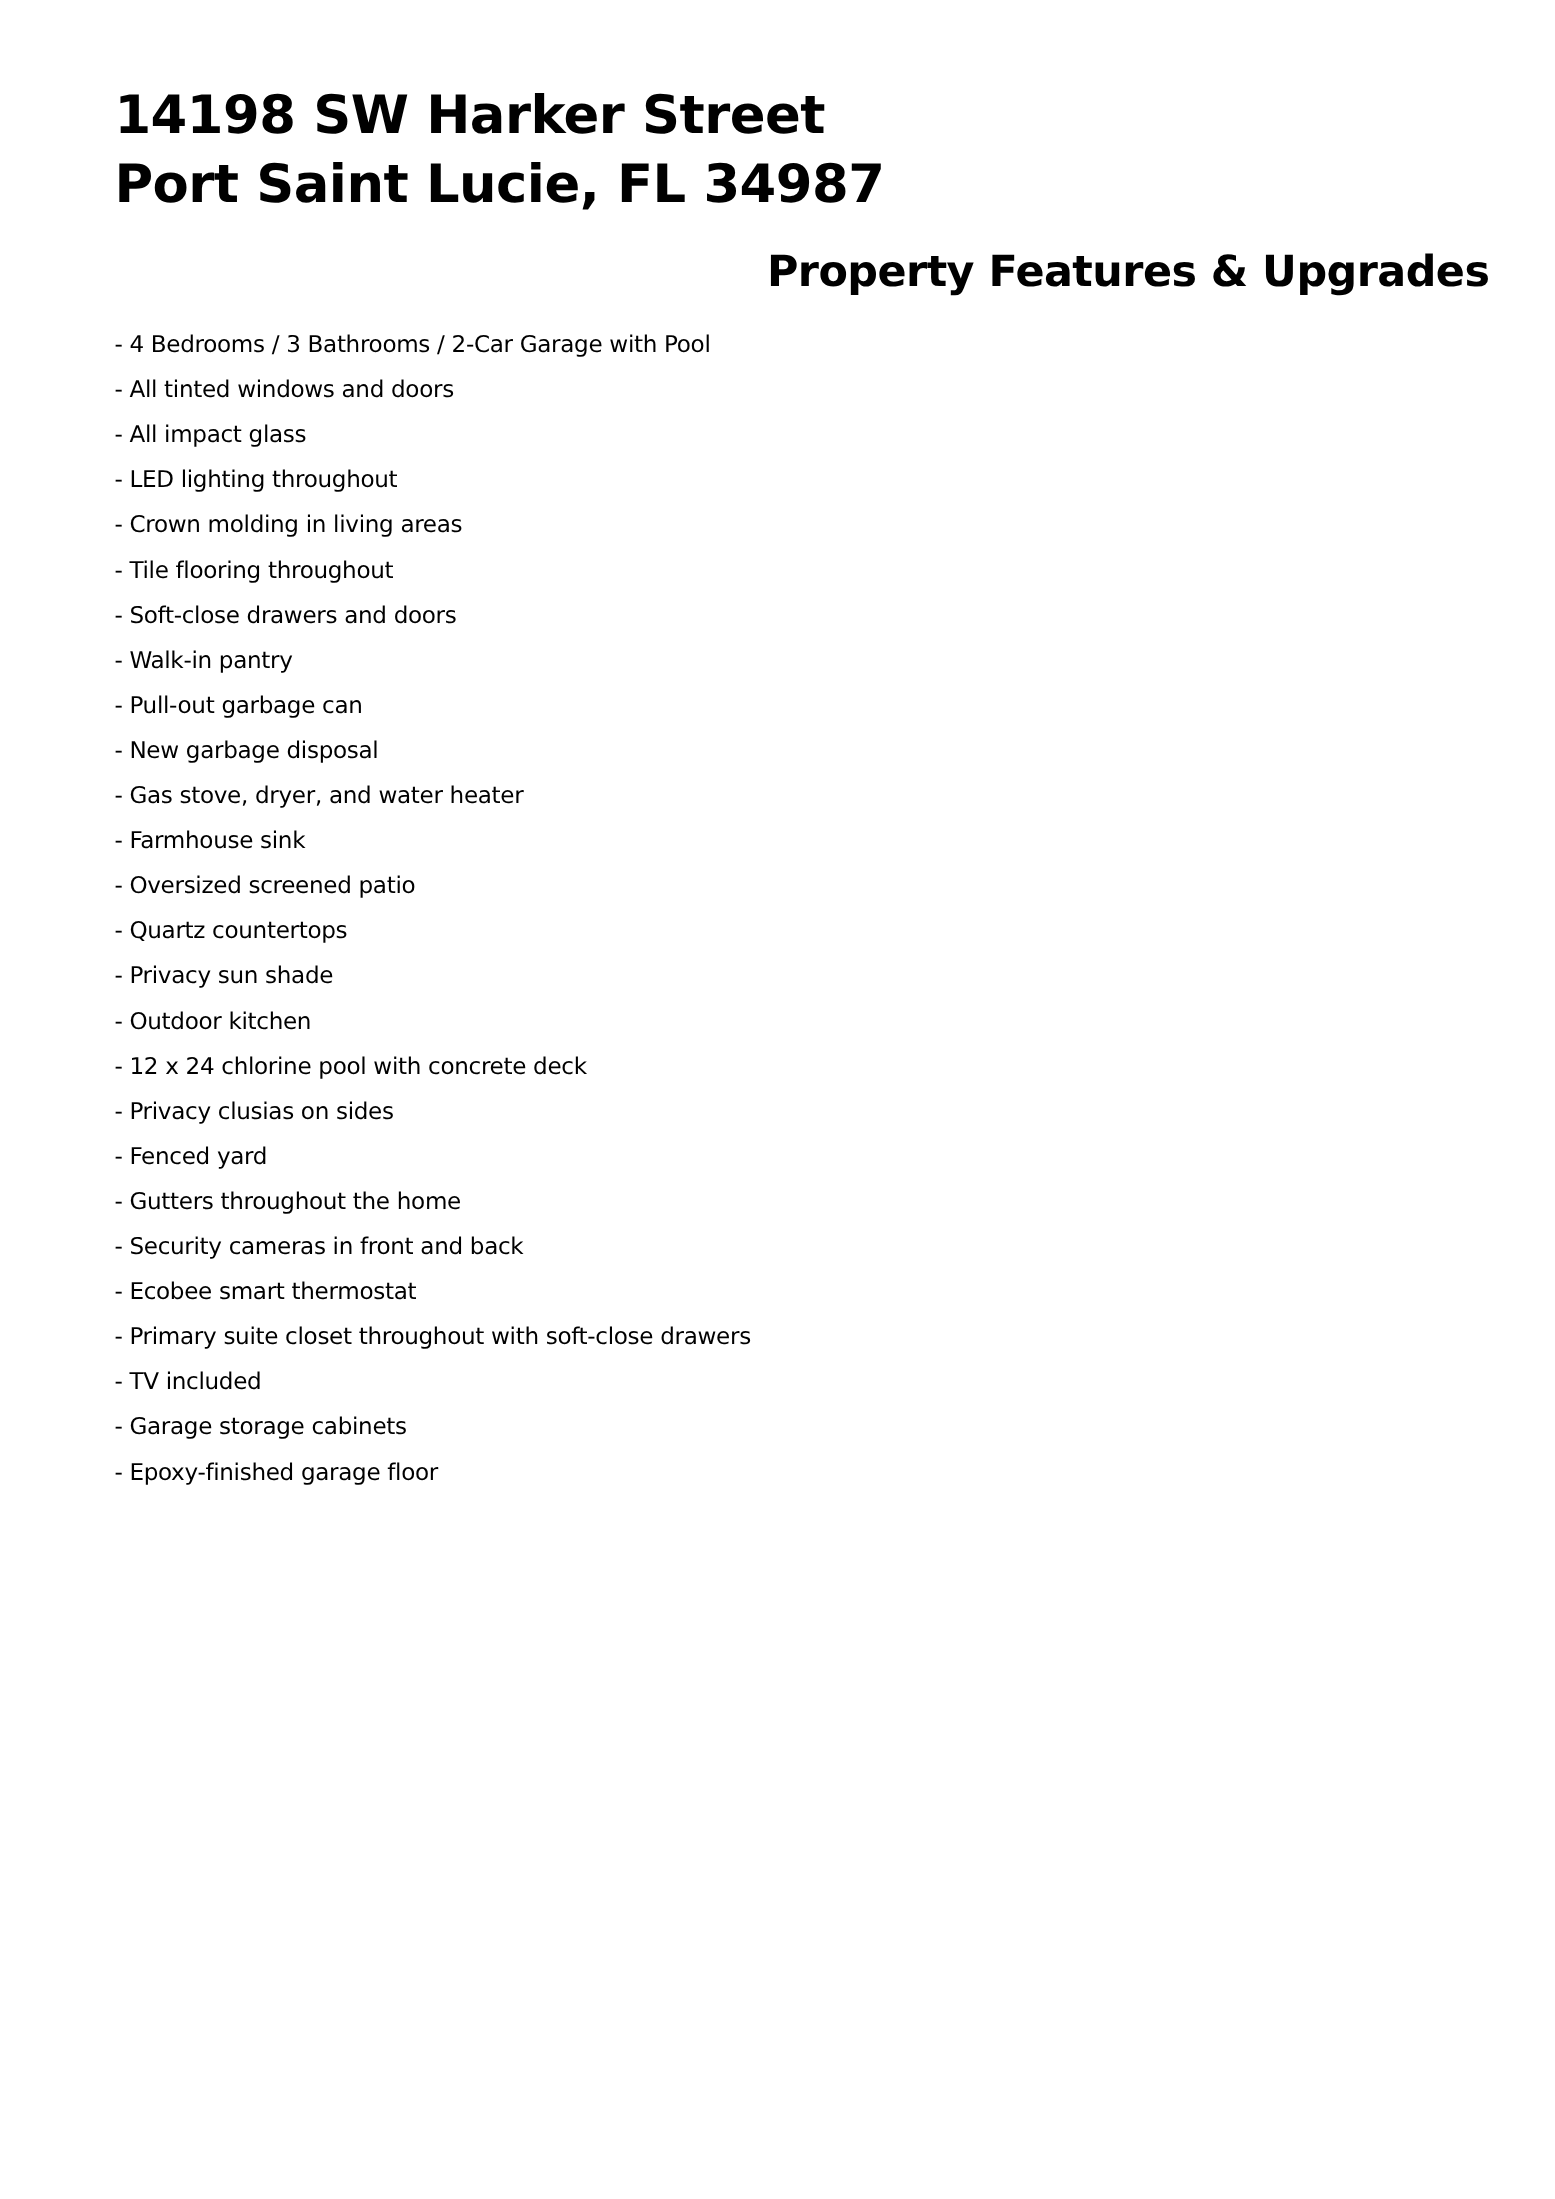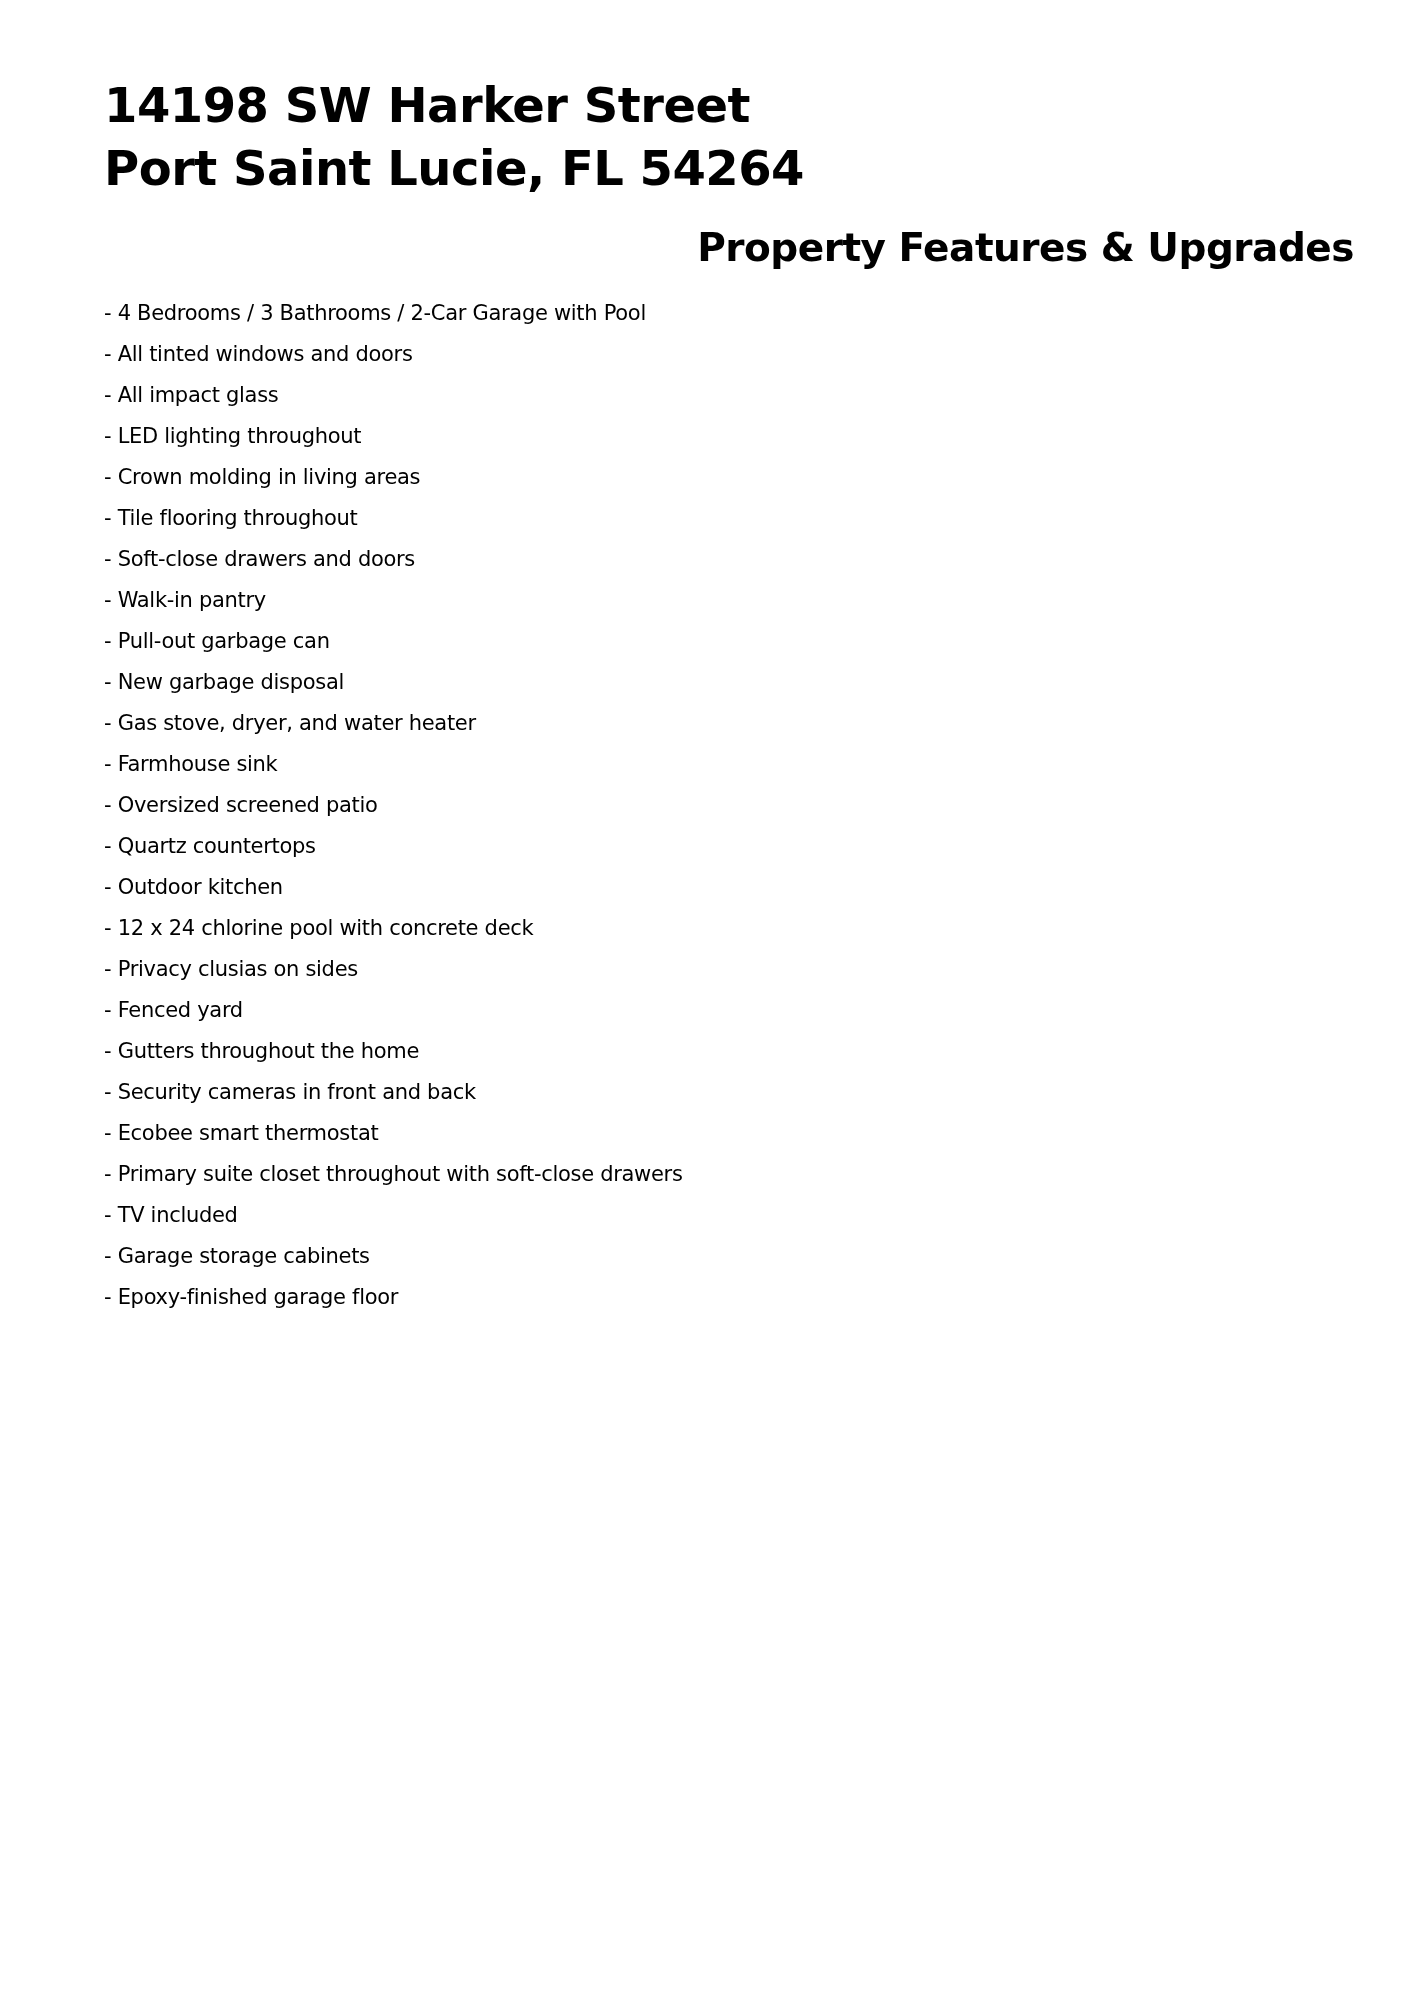--- a/index.html
+++ b/index.html
@@ -59,21 +59,21 @@
     white-space: pre; 
   }
 </style>
 </head>
 <body>
 
 <div class="page">
 
   <h1 class="address-heading">
     <span class="line">14198 SW Harker Street</span>
-    <span class="line">Port Saint Lucie, FL 54264</span>
+    <span class="line">Port Saint Lucie, FL 34987</span>
   </h1>
 
   <h2 class="section-heading">Property Features &amp; Upgrades</h2>
 
   <div class="features-list">
       <div class="feature-item">
     <span class="bullet-dash">- </span><span>4 Bedrooms / 3 Bathrooms / 2-Car Garage with Pool</span>
   </div>
       <div class="feature-item">
     <span class="bullet-dash">- </span><span>All tinted windows and doors</span>
@@ -108,20 +108,23 @@
       <div class="feature-item">
     <span class="bullet-dash">- </span><span>Farmhouse sink</span>
   </div>
       <div class="feature-item">
     <span class="bullet-dash">- </span><span>Oversized screened patio</span>
   </div>
       <div class="feature-item">
     <span class="bullet-dash">- </span><span>Quartz countertops</span>
   </div>
       <div class="feature-item">
+    <span class="bullet-dash">- </span><span>Privacy sun shade</span>
+  </div>
+      <div class="feature-item">
     <span class="bullet-dash">- </span><span>Outdoor kitchen</span>
   </div>
       <div class="feature-item">
     <span class="bullet-dash">- </span><span>12 x 24 chlorine pool with concrete deck</span>
   </div>
       <div class="feature-item">
     <span class="bullet-dash">- </span><span>Privacy clusias on sides</span>
   </div>
       <div class="feature-item">
     <span class="bullet-dash">- </span><span>Fenced yard</span>

